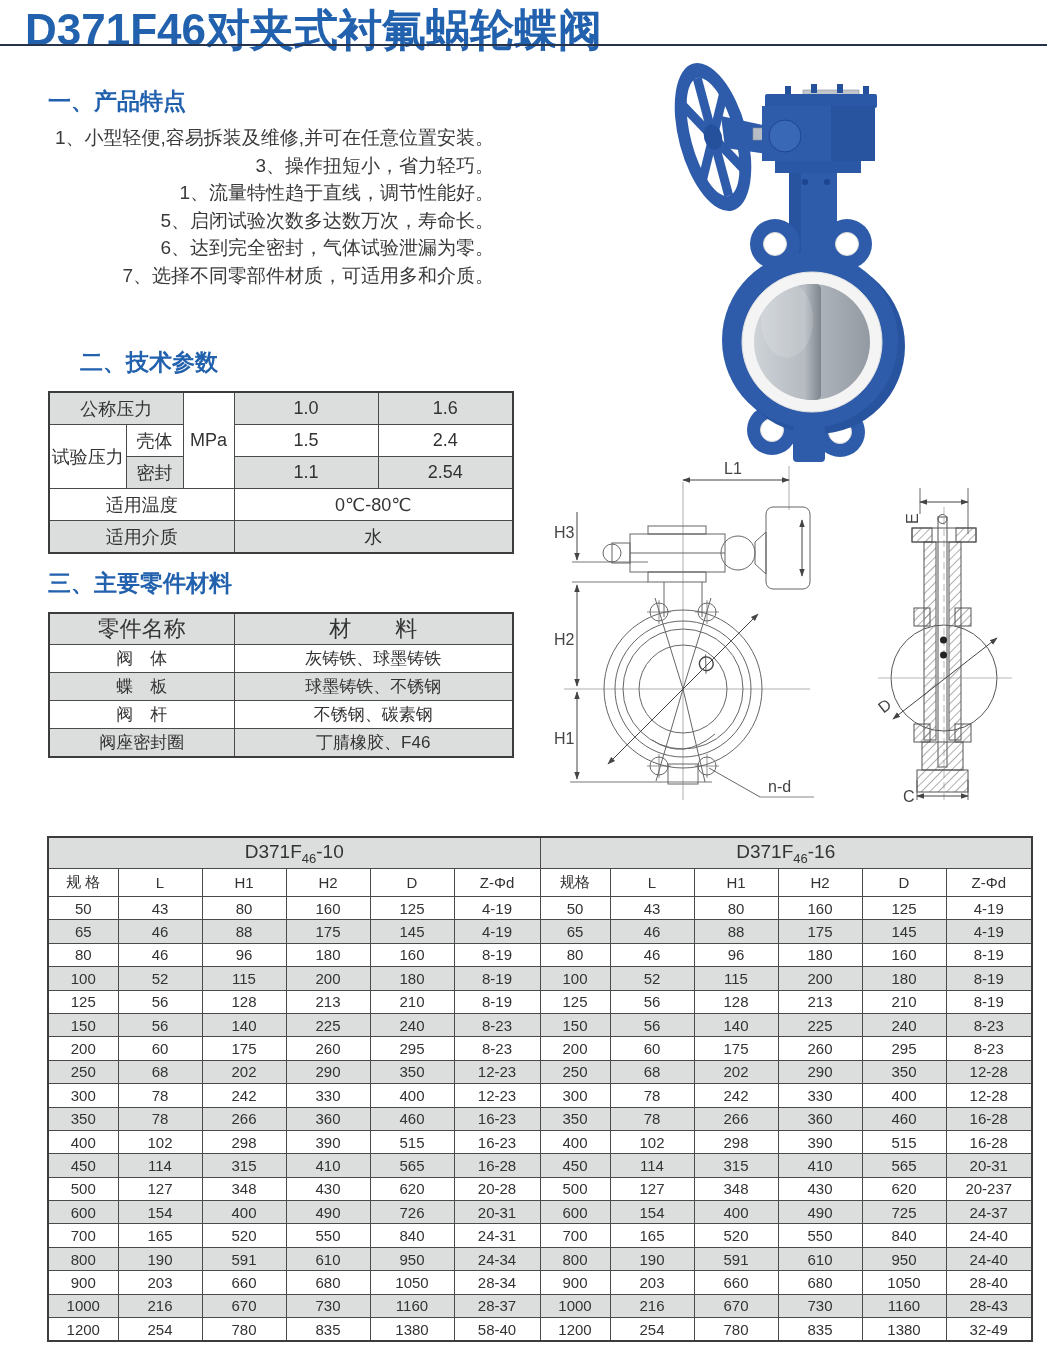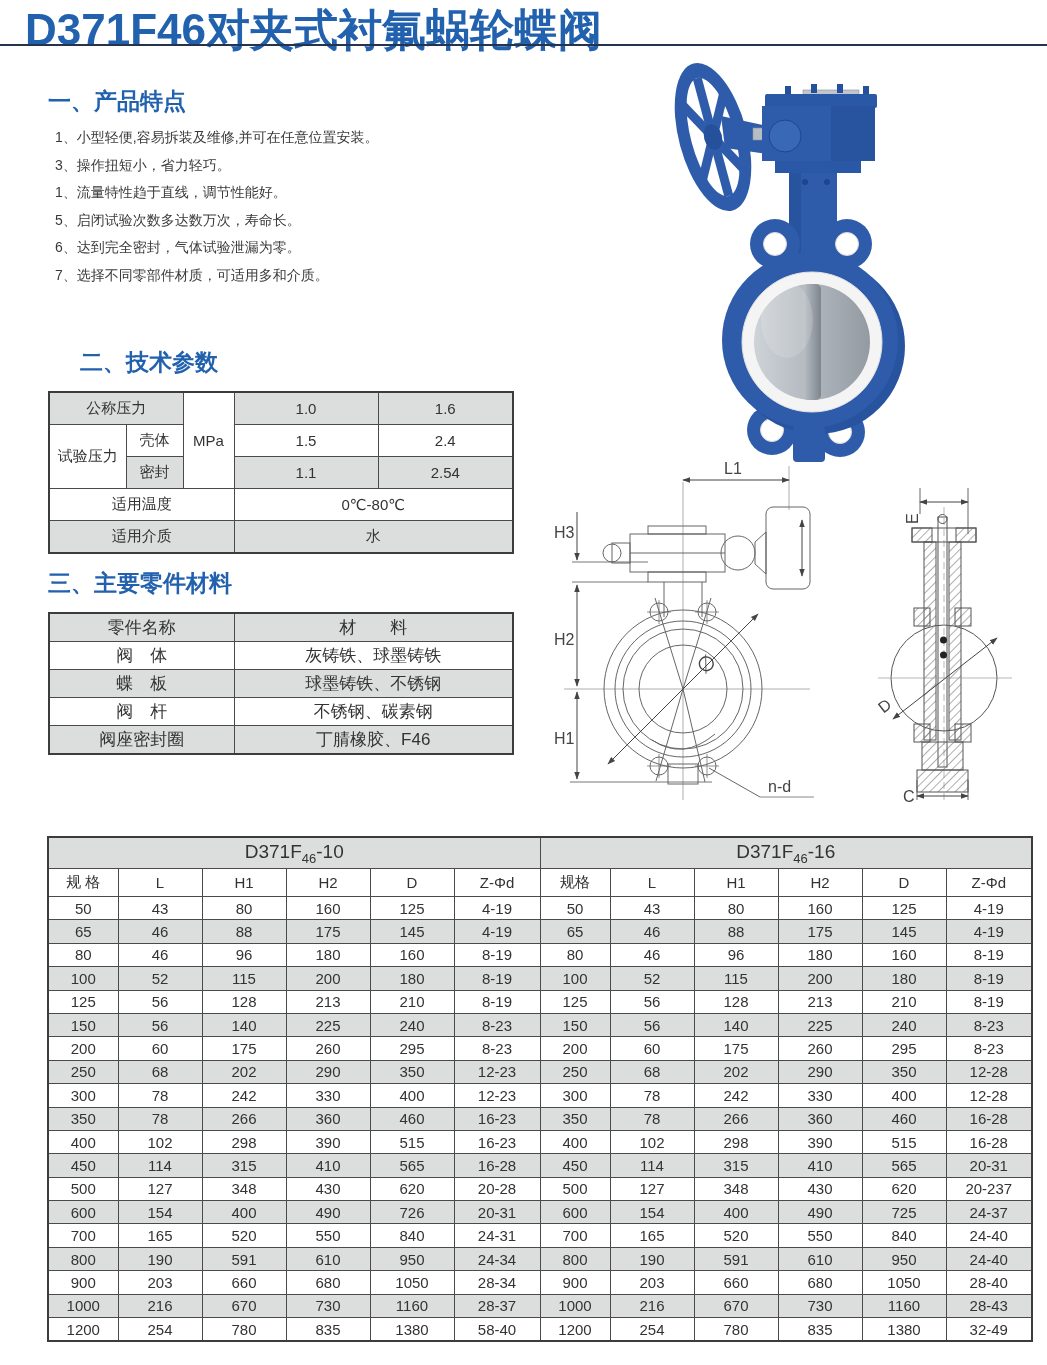--- a/index.html
+++ b/index.html
@@ -3,33 +3,33 @@
 <meta charset="utf-8">
 <style>
   html,body{margin:0;padding:0;background:#fff;}
   .page{position:relative;width:1047px;height:1365px;background:#fff;overflow:hidden;
         font-family:"Liberation Sans","DejaVu Sans",sans-serif;color:#333;}
   .page-title{position:absolute;left:25px;top:1px;margin:0;font-size:44px;font-weight:bold;
               color:var(--accent);letter-spacing:0px;white-space:nowrap;}
   .title-rule{position:absolute;left:0;top:44px;width:1047px;height:2px;background:var(--rule);}
   .sec-heading{position:absolute;margin:0;font-size:23px;font-weight:bold;color:var(--accent);white-space:nowrap;}
   #h-features{left:48px;top:86px;}
-  #features-list{position:absolute;left:55px;top:124px;font-size:14px;color:#3a3a3a;}
+  #features-list{position:absolute;left:55px;top:124px;font-size:19px;color:#3a3a3a;text-align:right;}
   .feature-line{height:27.6px;line-height:27.6px;white-space:nowrap;}
   #h-tech{left:48px;top:347px;margin-left:32px;}
   #h-materials{left:48px;top:568px;}
   #h-dims{left:48px;top:799px;}
   table.tbl{border-collapse:collapse;table-layout:fixed;border:2px solid #3c3c3c;}
   .tbl td,.tbl th{border:1px solid #4a4a4a;text-align:center;vertical-align:middle;
                   padding:0;color:#333;overflow:hidden;white-space:nowrap;}
   .g{background:var(--table-gray);}
   .tech-table{position:absolute;left:48px;top:391px;}
-  .tech-table td{height:31px;font-size:15px;}
+  .tech-table td{height:31px;font-size:18px;}
   .mat-table{position:absolute;left:48px;top:612px;}
-  .mat-table th{height:27px;font-size:17px;font-weight:normal;background:var(--table-gray);}
+  .mat-table th{height:27px;font-size:22px;font-weight:normal;background:var(--table-gray);}
   .mat-table td{height:27px;font-size:17px;}
   .mat-table tbody tr:nth-child(even) td{background:var(--table-gray);}
   .dims-table{position:absolute;left:47px;top:836px;}
   .dims-table thead tr.group-row th{height:30px;font-size:19px;font-weight:normal;background:var(--table-gray);}
   .dims-table thead tr.group-row sub{font-size:13px;}
   .dims-table thead tr.cols-row th{height:27px;font-size:15px;font-weight:normal;background:#fff;}
   .dims-table tbody td{height:22.4px;font-size:15px;}
   .dims-table tbody tr:nth-child(even) td{background:var(--table-gray);}
   .abs{position:absolute;}
   .dwg text{font-family:"Liberation Sans",sans-serif;}

